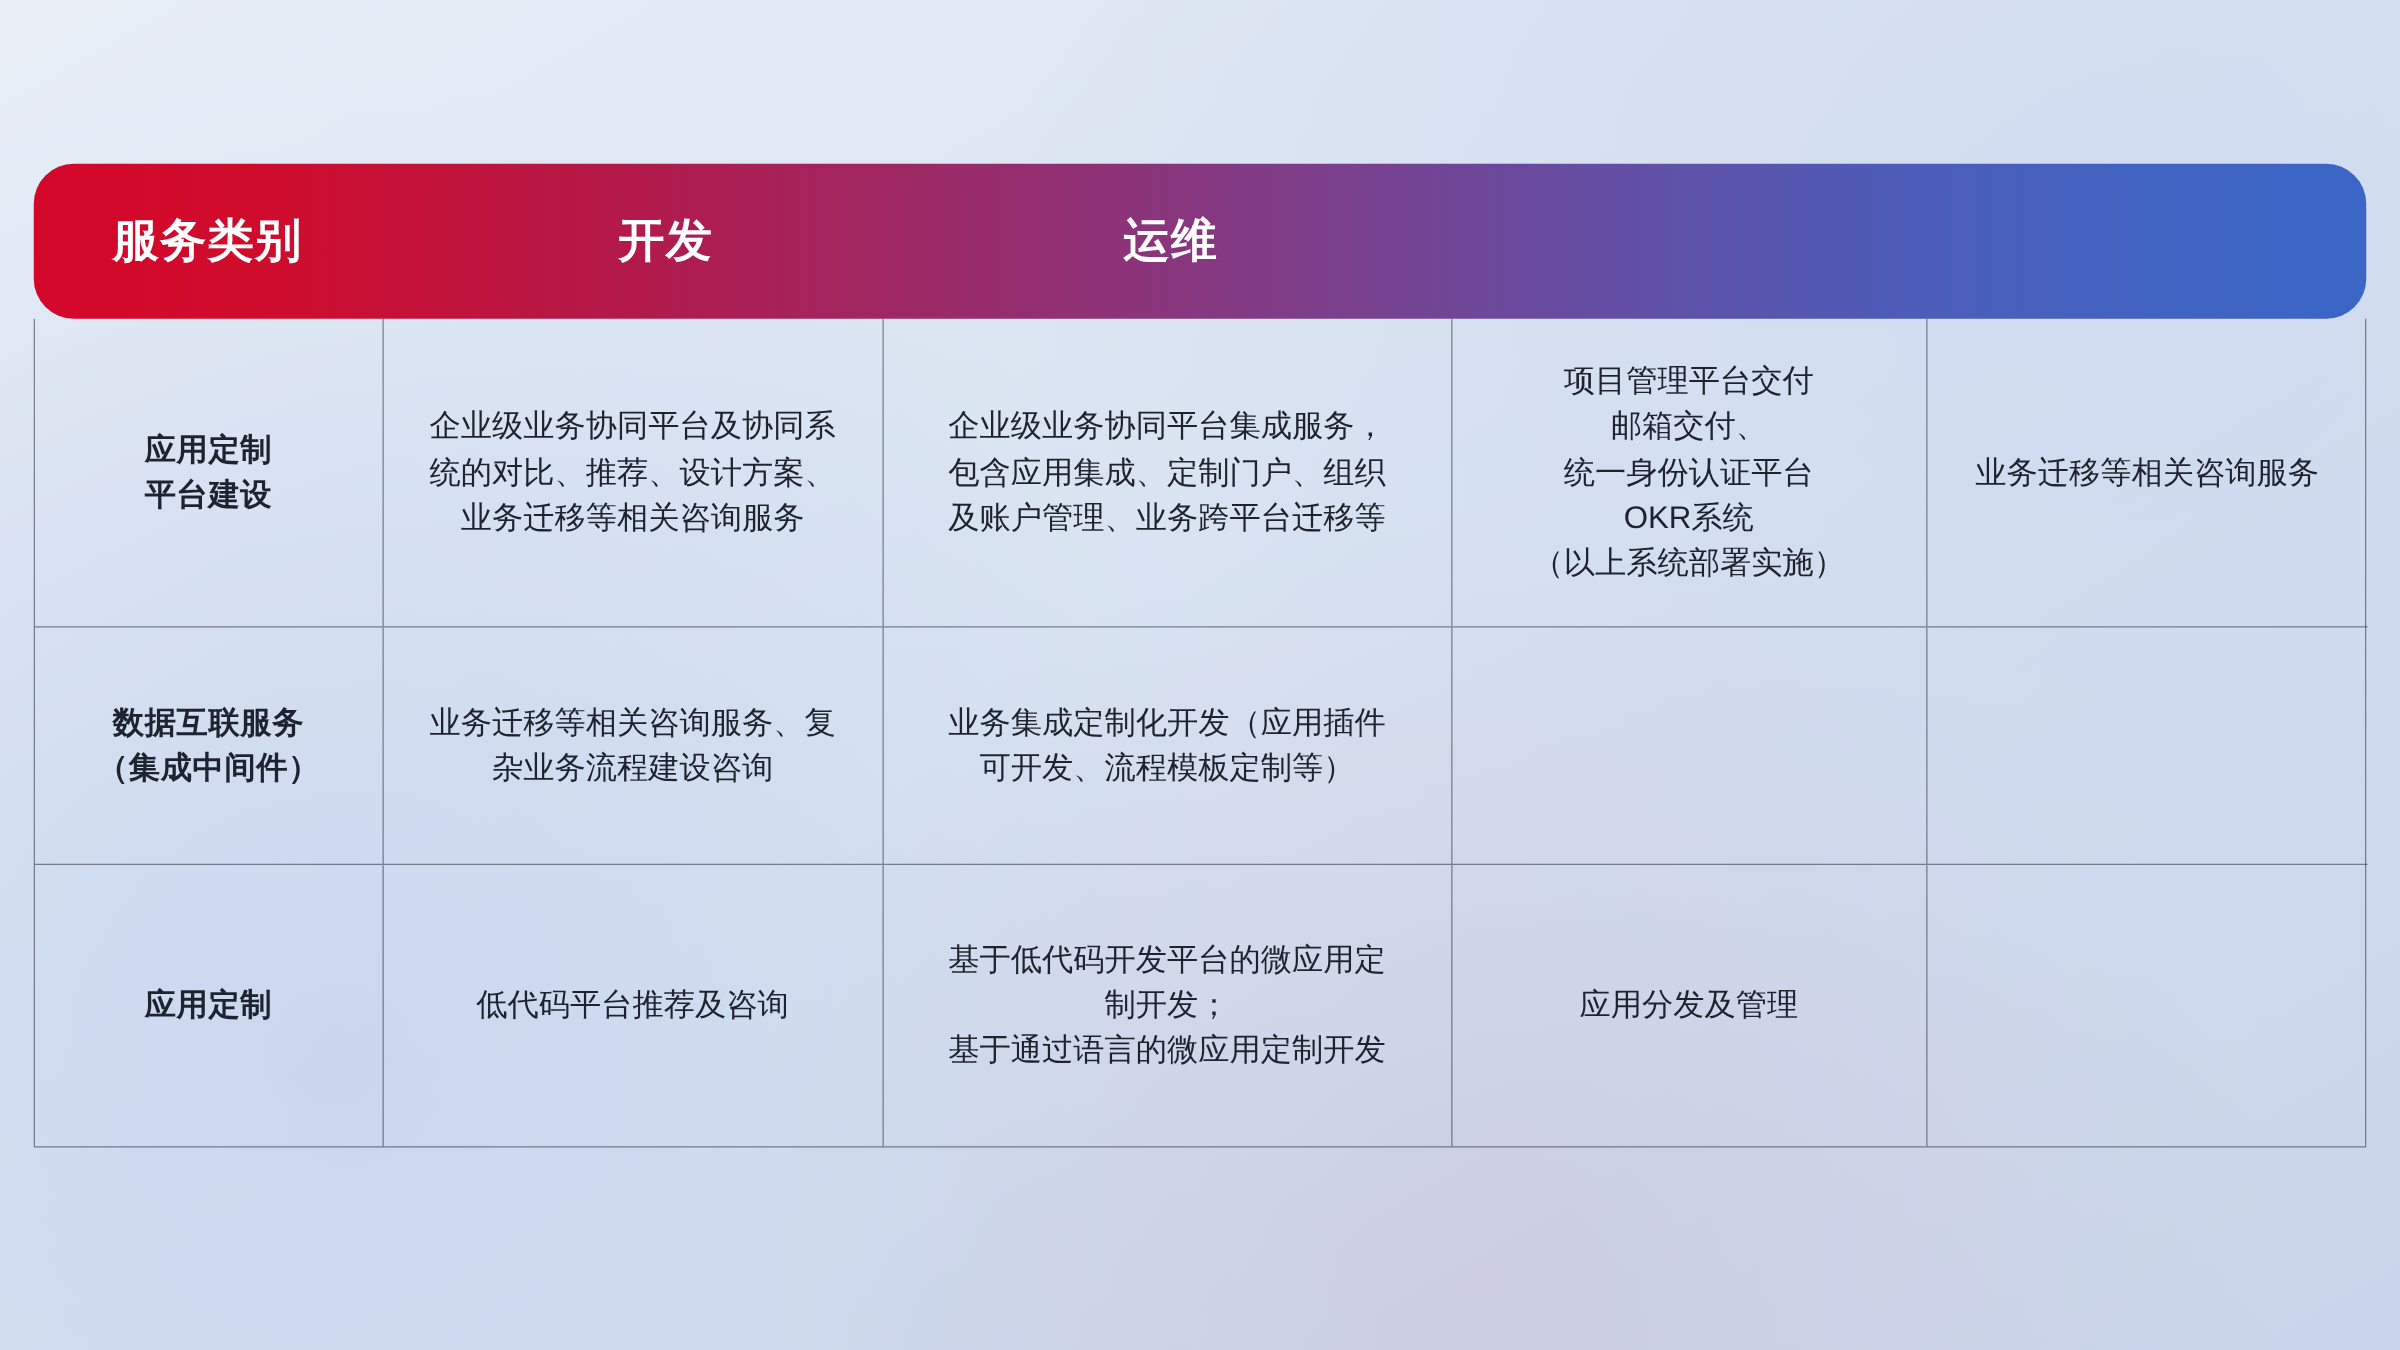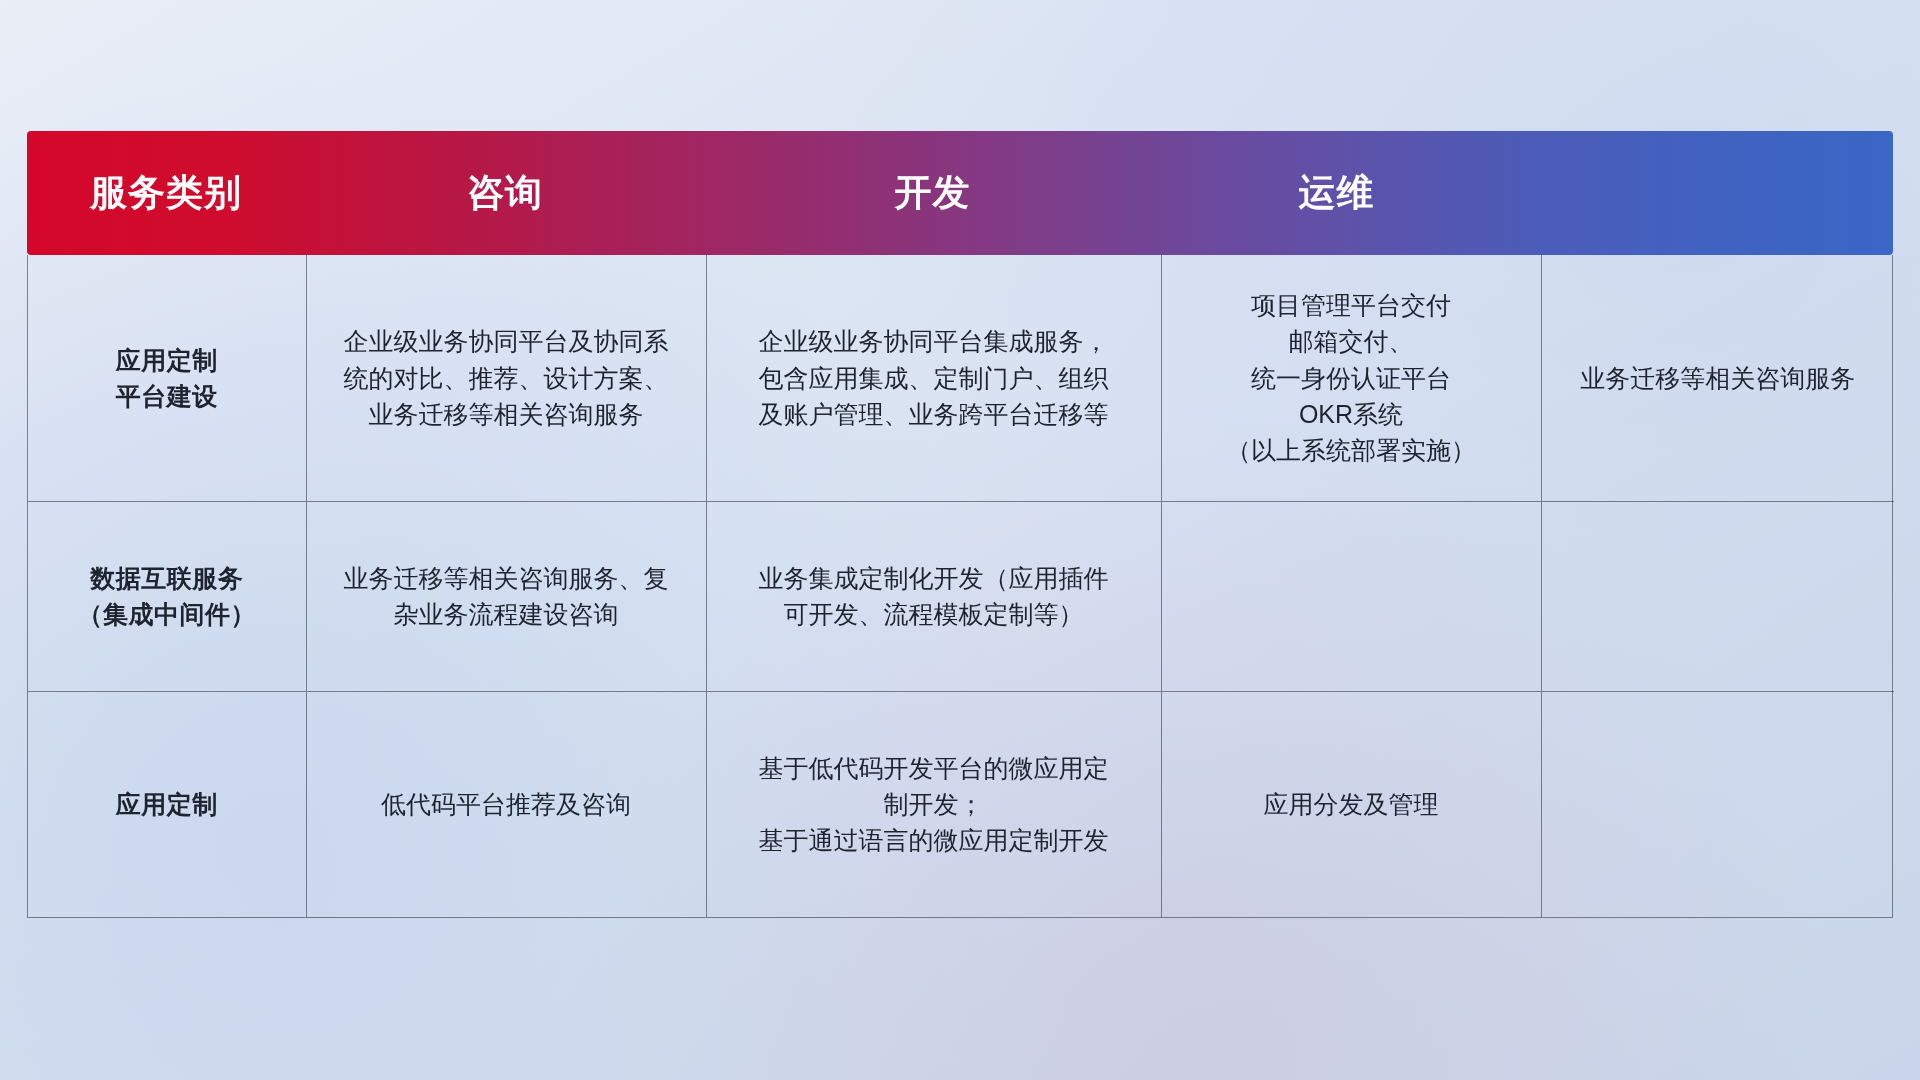--- a/index.html
+++ b/index.html
@@ -24,21 +24,21 @@
   }
   .table-wrap {
     position: absolute;
     left: 27px;
     top: 131px;
     width: 1866px;
   }
   .hdr-band {
     height: 124px;
     background: linear-gradient(90deg, #d4072a 0%, #cf0c2d 10%, #b21a4b 26%, #8e3277 46%, #6a4a9e 64%, #4d5cb8 80%, #3f63c2 92%, #3a66c6 100%);
-    border-radius: 4px;
+    border-radius: 32px;
     display: flex;
     align-items: center;
   }
   .hdr-cell {
     color: #ffffff;
     font-size: 37px;
     font-weight: bold;
     text-align: center;
     letter-spacing: 1px;
     flex: 0 0 auto;
@@ -94,21 +94,20 @@
   .cell-text { white-space: pre-line; }
 </style>
 </head>
 <body>
 
 <div class="page">
   <div class="table-wrap">
 
     <div class="hdr-band">
       <div class="hdr-cell hdr-c0">服务类别</div>
-      <div class="hdr-cell hdr-c1">咨询</div>
       <div class="hdr-cell hdr-c2">开发</div>
       <div class="hdr-cell hdr-c4">运维</div>
     </div>
 
     <div class="body-section">
       <table class="body-table">
         <colgroup>
           <col class="col0">
             <col class="col1">
             <col class="col2">

